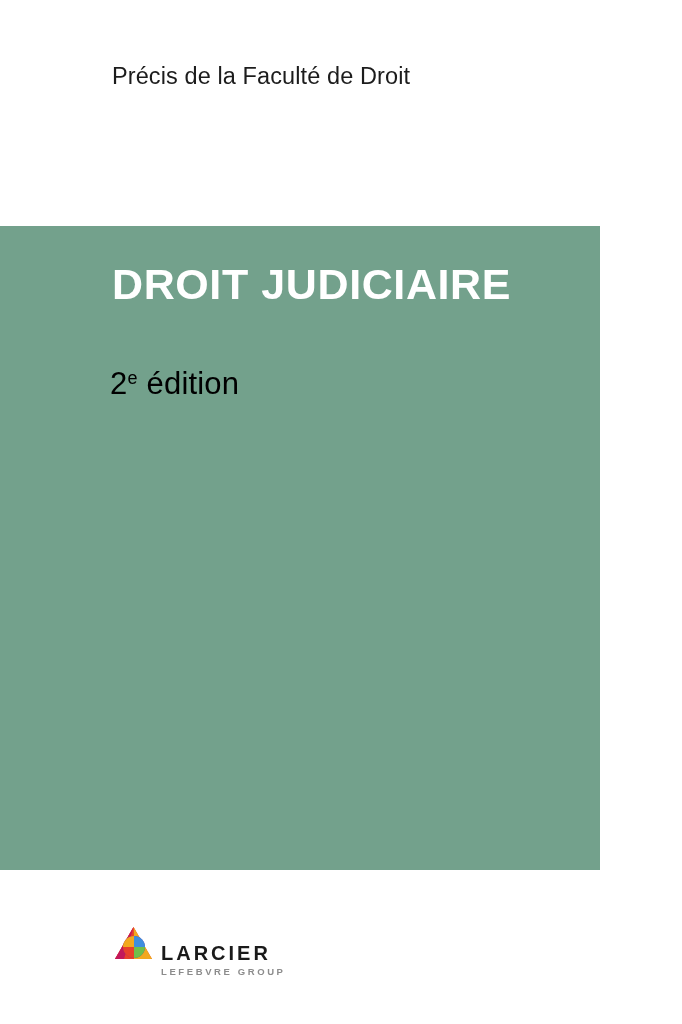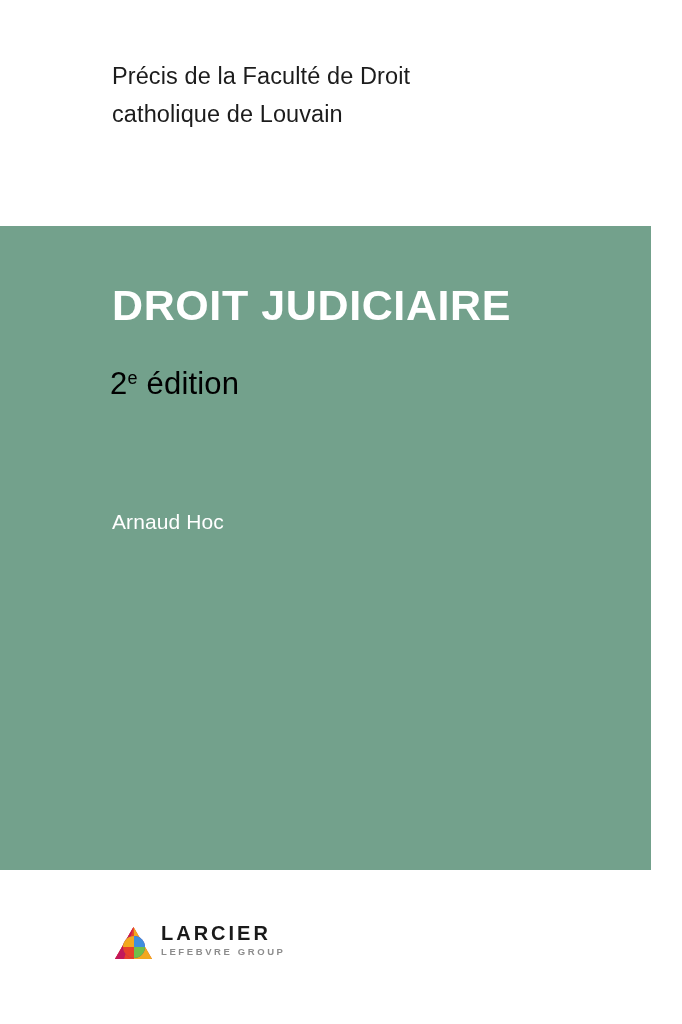--- a/index.html
+++ b/index.html
@@ -10,21 +10,21 @@
   body {
     width: 682px;
     height: 1024px;
     overflow: hidden;
     font-family: "Liberation Sans", sans-serif;
     -webkit-font-smoothing: antialiased;
   }
 
   .cover {
     position: relative;
-    width: 651px;
+    width: 600px;
     height: 1024px;
     background: #ffffff;
     box-sizing: border-box;
     overflow: hidden;
   }
 
   
   .series-band {
     position: absolute;
     left: 0;
@@ -55,21 +55,21 @@
     left: 0;
     top: 226px;
     width: 682px;
     height: 644px;
     background: #73a18c;
   }
 
   .title {
     position: absolute;
     left: 112px;
-    top: 57px;
+    top: 36px;
     color: #ffffff;
     font-size: 43px;
     font-weight: 700;
     letter-spacing: 0.6px;
     line-height: 1.05;
     white-space: nowrap;
   }
 
   .edition {
     position: absolute;
@@ -133,20 +133,21 @@
     left: 48px;
     top: 0px;
     color: #1a1a1a;
   }
   .logo-line1 {
     display: block;
     font-size: 20px;
     font-weight: 700;
     letter-spacing: 3.0px;
     line-height: 22px;
+    margin-top: 20px;
   }
   .logo-line2 {
     display: block;
     font-size: 20px;
     font-weight: 700;
     letter-spacing: 2.0px;
     line-height: 23px;
   }
   .logo-line3 {
     display: block;
@@ -158,32 +159,30 @@
   }
 </style>
 </head>
 <body>
 
 <div class="cover">
 
   <div class="series-band">
     <div class="series-text">
       <span class="line">Précis de la Faculté de Droit</span>
-      <span class="line">catholique de Louvain</span>
     </div>
   </div>
 
   <div class="green-panel">
 
     <div class="title">DROIT JUDICIAIRE</div>
 
     <div class="edition"><span>2</span><sup>e</sup> <span>édition</span></div>
 
     <div class="authors">
-      <span class="line">Arnaud Hoc</span>
     </div>
 
   </div>
 
   <div class="publisher-band">
     <div class="logo">
 
       <span class="logo-mark">
         <svg width="42" height="42" viewBox="0 0 42 42" xmlns="http://www.w3.org/2000/svg">
           <path d="M20.5 2 L39 34 L2 34 Z" fill="#e8402a"></path>

